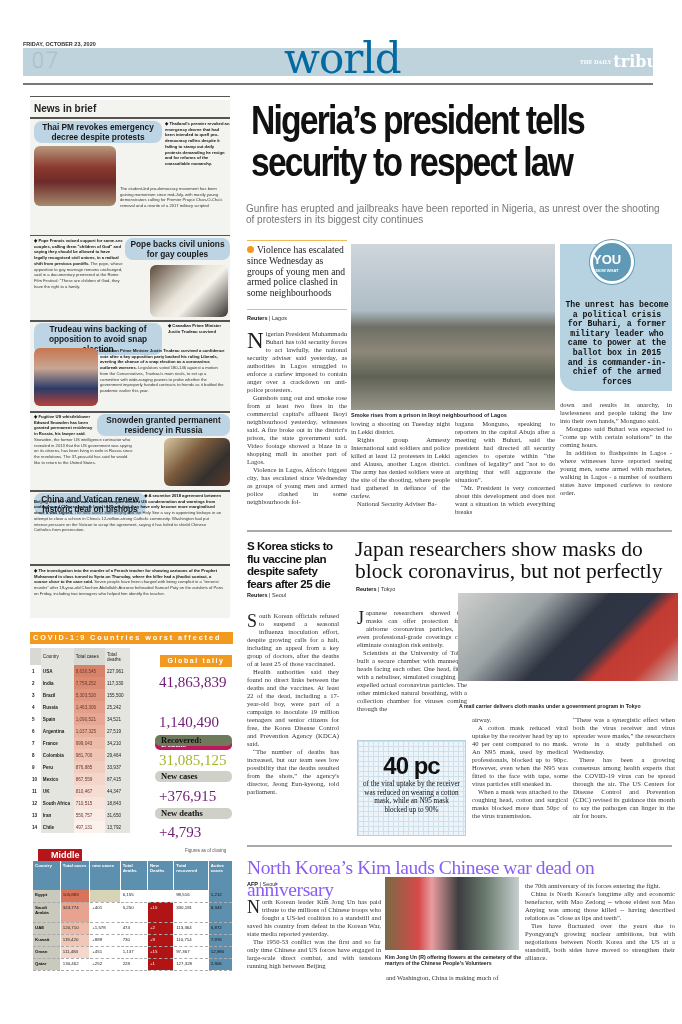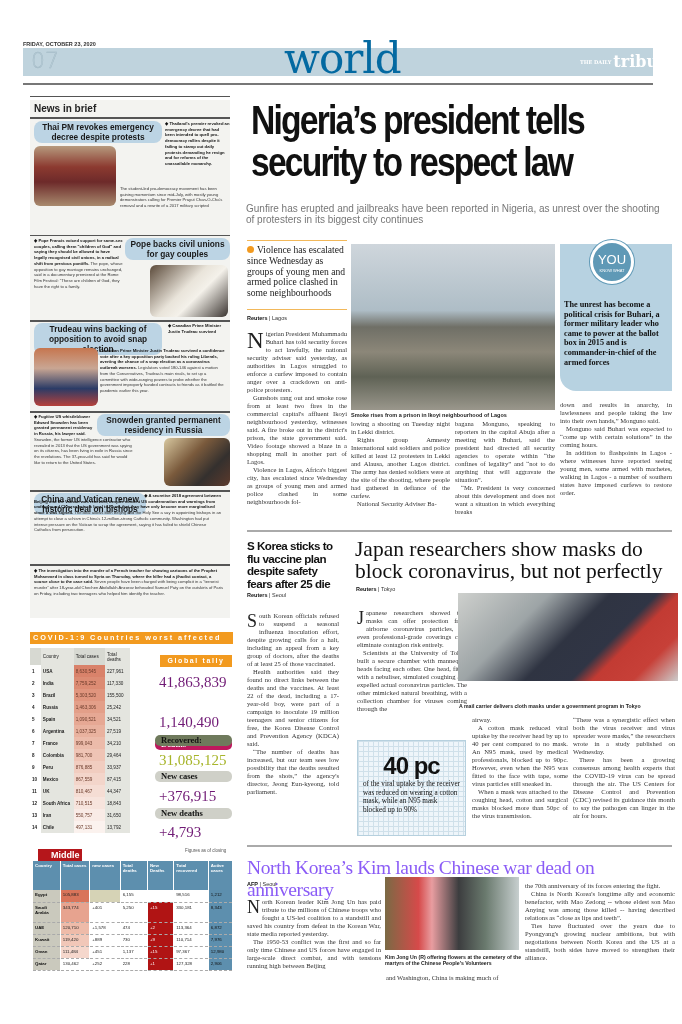--- a/index.html
+++ b/index.html
@@ -45,31 +45,31 @@
 #lead-sub{left:247px;top:245px;width:100px;font-size:9.6px;line-height:10.8px;font-weight:normal;color:#222}
 .ora-dot{display:inline-block;width:7px;height:7px;border-radius:50%;background:#f29a1f;margin-right:3px}
 .byline{position:absolute;font-family:"Liberation Sans",sans-serif;font-size:5.5px;color:#333}
 .byline b{color:#111}
 .col{position:absolute;font-size:6.6px;line-height:8px;text-align:justify;color:#333;font-family:"Liberation Serif",serif}
 .col p{text-indent:6px}
 .drop{float:left;font-size:23px;line-height:20px;margin-right:2px;margin-top:1px;color:#222}
 #lead-photo{left:351px;top:244px;width:204px;height:166px;background:linear-gradient(180deg,#cfd6dc 0%,#aebdc6 40%,#6f6f66 50%,#8c8779 65%,#5f6255 80%,#9a978c 100%)}
 #caption1{left:351px;top:412px;font-family:"Liberation Sans",sans-serif;font-size:5.5px;font-weight:bold;color:#222}
 #yk{left:560px;top:244px;width:112px;height:147px;background:#b7d2e1;border-radius:0 0 0 16px}
-#yk-circle{left:590px;top:240px;width:44px;height:44px;border-radius:50%;background:#5f99b6;border:3px solid #fff;box-shadow:0 0 0 1px #5f99b6;color:#fff;text-align:center;font-family:"Liberation Sans",sans-serif;font-weight:normal}
-#yk-text{left:564px;top:300px;width:106px;font-family:Liberation Serif, serif;font-weight:bold;font-size:8.2px;line-height:9.6px;color:#111}
+#yk-circle{left:590px;top:240px;width:44px;height:44px;border-radius:50%;background:#5f99b6;border:3px solid #fff;box-shadow:0 0 0 1px #5f99b6;color:#fff;text-align:left;font-family:"Liberation Sans",sans-serif;font-weight:bold}
+#yk-text{left:564px;top:300px;width:106px;text-align:center;font-family:Liberation Mono, monospace;font-weight:bold;font-size:8.2px;line-height:9.6px;color:#111}
 .hr{position:absolute;height:2px;background:#aaa}
 
 #flu-head{left:247px;top:540px;width:88px;font-family:"Liberation Sans",sans-serif;font-weight:bold;font-size:11.6px;line-height:12.5px;letter-spacing:-0.5px;color:#111}
 #japan-head{left:355px;top:538px;width:320px;font-size:21.5px;line-height:22px;color:#111;font-family:"Liberation Serif",serif}
 #japan-photo{left:458px;top:593px;width:220px;height:88px;background:linear-gradient(135deg,#ced0cd 0%,#9da4a6 30%,#2f3442 50%,#303545 65%,#c23b33 72%,#c74038 85%,#ccc 100%)}
 #caption2{left:459px;top:703px;font-family:"Liberation Sans",sans-serif;font-size:5.2px;font-weight:bold;color:#222}
 #grid-box{left:357px;top:740px;width:109px;height:96px;border:1px solid #b6d0de;background-color:#eef5fa;background-image:linear-gradient(#cfe0ea 1px,transparent 1px),linear-gradient(90deg,#cfe0ea 1px,transparent 1px);background-size:5px 5px}
 #pc-num{left:357px;top:752px;width:109px;text-align:center;font-family:"Liberation Sans",sans-serif;font-weight:bold;font-size:24px;letter-spacing:-1px;color:#111}
-#pc-text{left:363px;top:780px;width:97px;font-size:7.2px;line-height:8.6px;color:#111}
+#pc-text{left:363px;top:780px;width:97px;text-align:center;font-size:7.2px;line-height:8.6px;color:#111}
 
 #nk-head{left:247px;top:857px;width:430px;font-size:19.5px;color:#8b5cf6;font-family:"Liberation Serif",serif;letter-spacing:-0.4px}
 #nk-photo{left:385px;top:877px;width:134px;height:73px;background:linear-gradient(90deg,#7a6a44 0%,#d64a4a 25%,#e89da0 35%,#3c3d3f 55%,#6a7a6e 75%,#c7cfcf 100%)}
 #caption3{left:385px;top:954px;width:140px;font-family:"Liberation Sans",sans-serif;font-size:5.2px;line-height:6.2px;font-weight:bold;color:#222}
 </style>
 </head>
 <body>
 
 <div id="dateline" class="abs">FRIDAY, OCTOBER 23, 2020</div>
 <div id="band" class="abs"></div>

